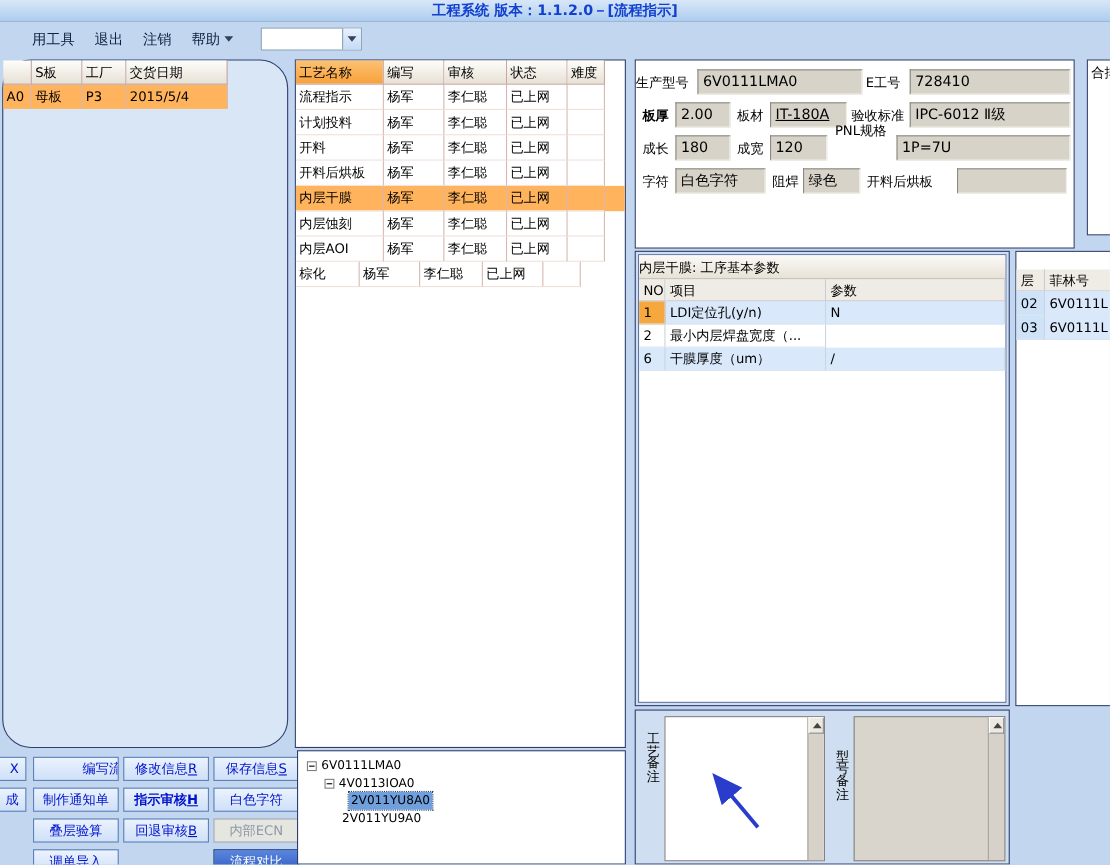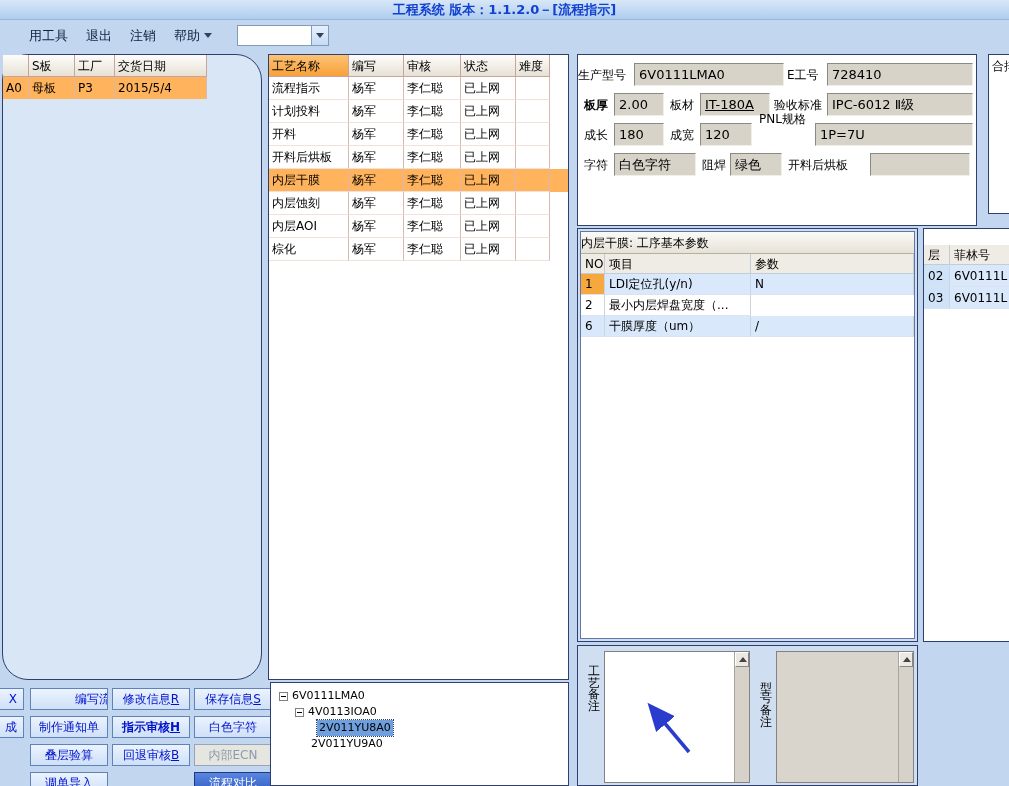--- a/index.html
+++ b/index.html
@@ -179,21 +179,21 @@
     <div class="dcell" style="width:34px"></div>
   </div>
   <div class="grid-row prow">
     <div class="dcell" style="width:80px">内层AOI</div>
     <div class="dcell" style="width:55px">杨军</div>
     <div class="dcell" style="width:57px">李仁聪</div>
     <div class="dcell" style="width:55px">已上网</div>
     <div class="dcell" style="width:34px"></div>
   </div>
   <div class="grid-row prow">
-    <div class="dcell" style="width:80px">棕化</div>
+    <div class="dcell" style="width:58px">棕化</div>
     <div class="dcell" style="width:55px">杨军</div>
     <div class="dcell" style="width:57px">李仁聪</div>
     <div class="dcell" style="width:55px">已上网</div>
     <div class="dcell" style="width:34px"></div>
   </div>
 </div>
 
 <div class="panel" style="left:577px; top:54px; width:400px; height:172px;">
 
   <span class="flabel" style="left:0; top:8px;">生产型号</span>

